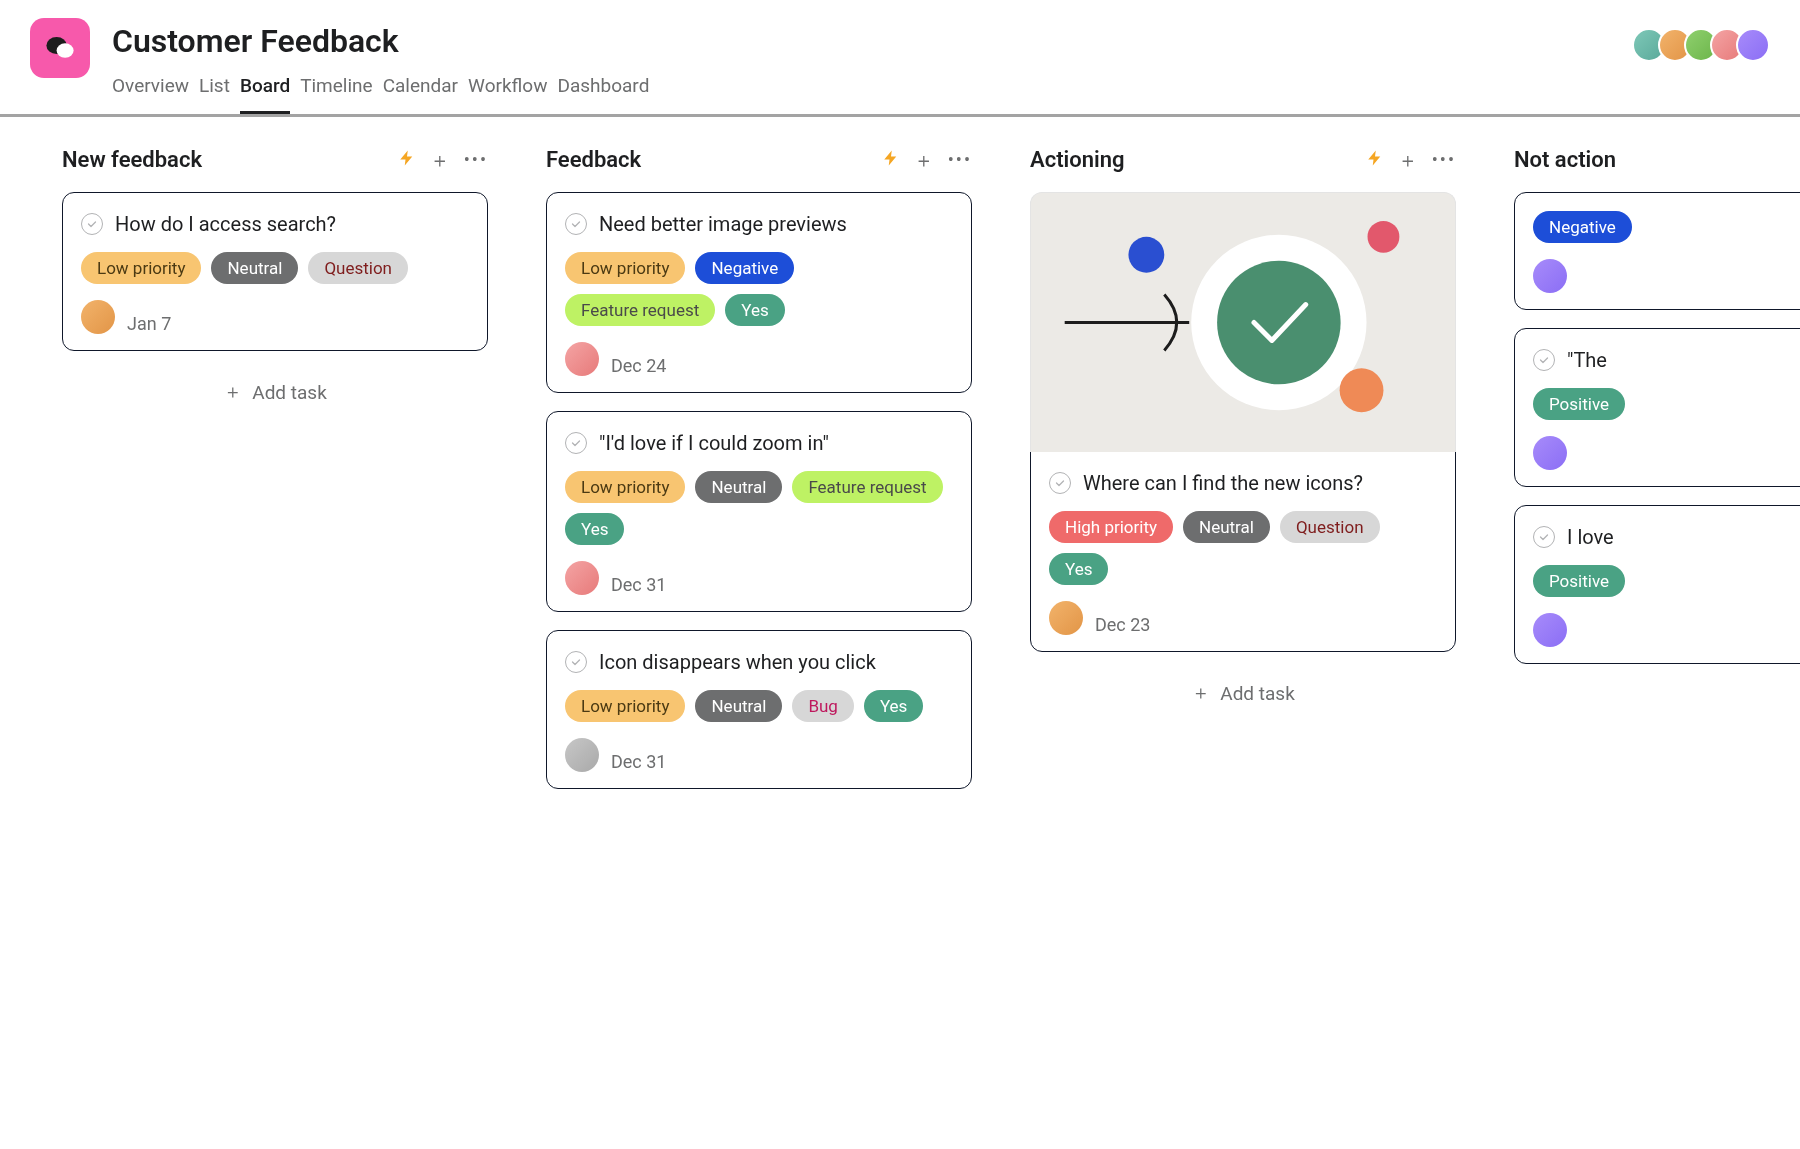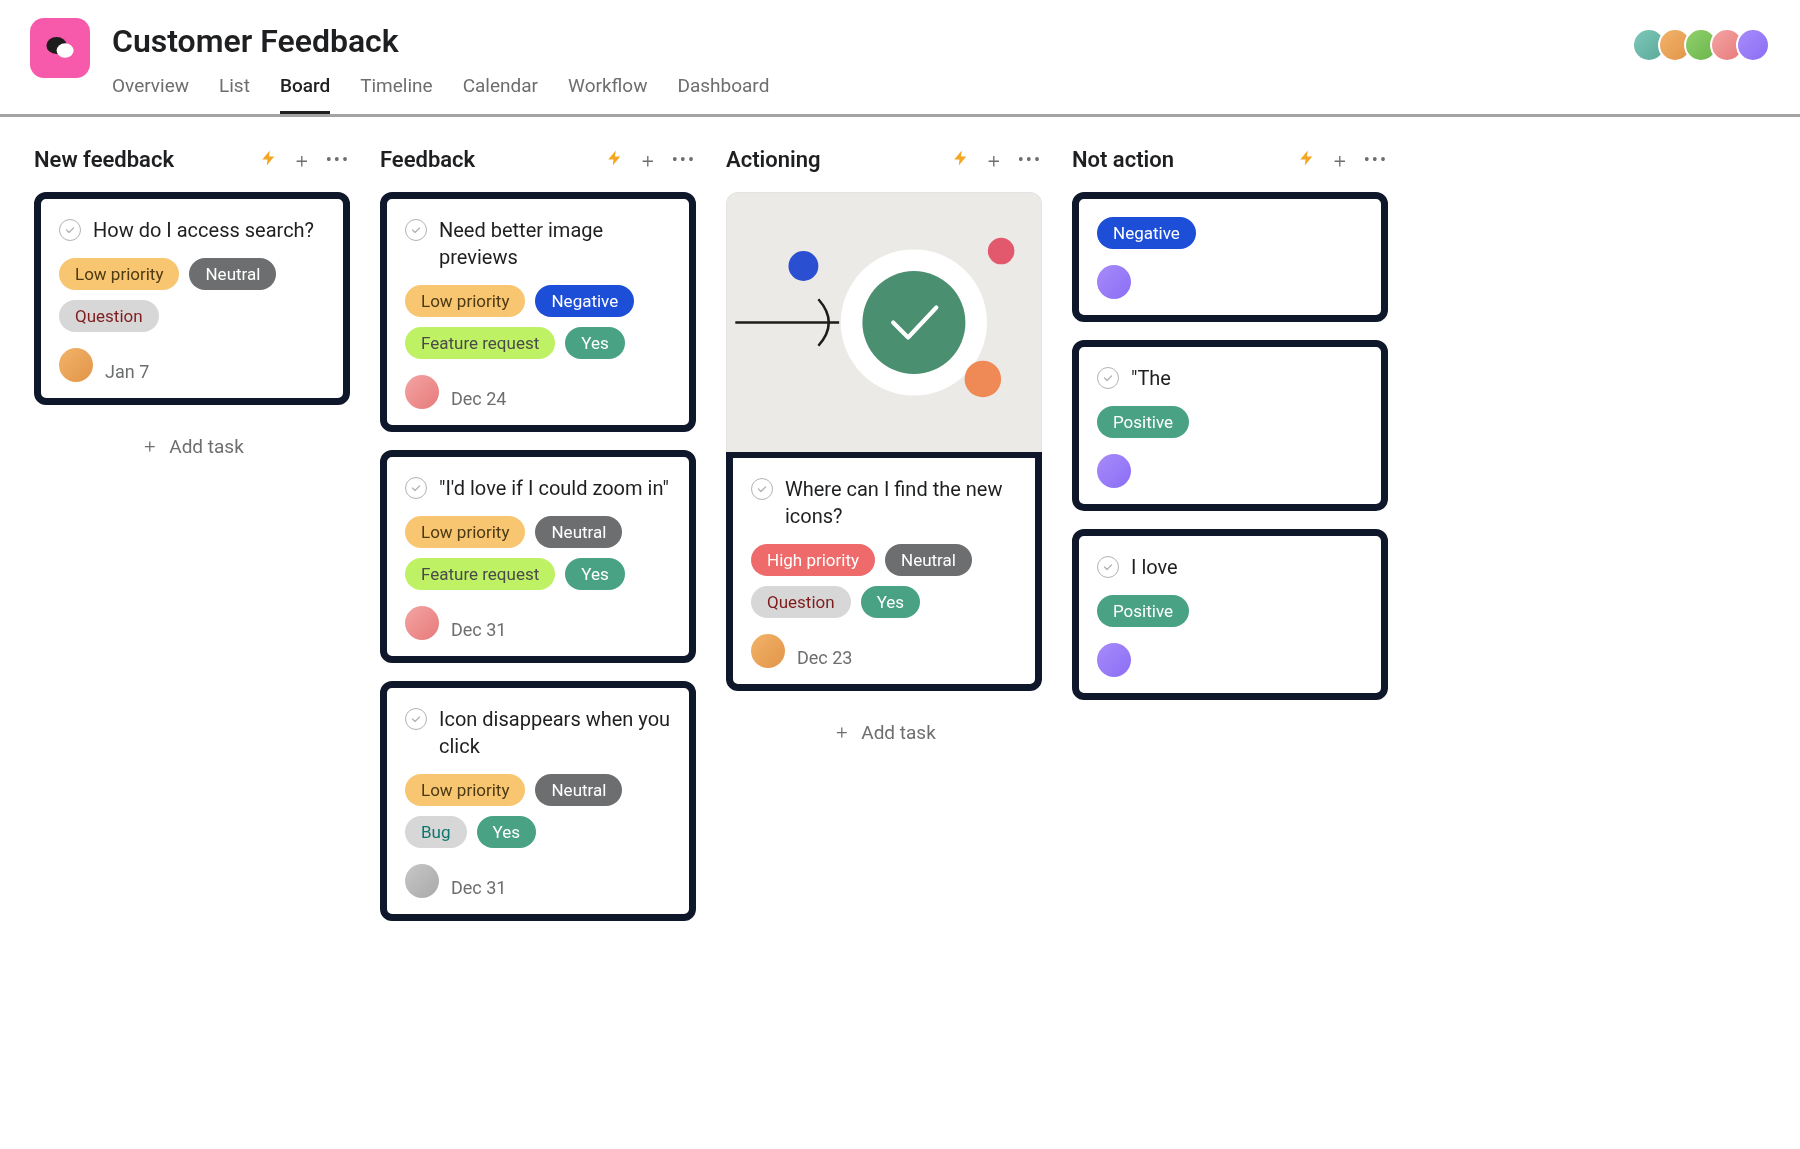--- a/index.html
+++ b/index.html
@@ -28,21 +28,21 @@
     margin-right: 22px;
     flex-shrink: 0;
   }
   .project-icon svg { width: 34px; height: 34px; }
   .header-main { flex: 1; }
   .project-title {
     font-size: 32px;
     font-weight: 600;
     margin: 4px 0 6px 0;
   }
-  .tabs { display: flex; gap: 30px; }
+  .tabs { display: flex; gap: 10px; }
   .tab {
     font-size: 19px;
     color: #6d6e6f;
     padding: 8px 0 14px 0;
     cursor: pointer;
     border-bottom: 3px solid transparent;
   }
   .tab.active {
     color: #1e1f21;
     font-weight: 500;
@@ -67,22 +67,23 @@
     flex-shrink: 0;
   }
   .board {
     display: flex;
     gap: 30px;
     padding: 30px 0 30px 34px;
     overflow-x: auto;
     align-items: flex-start;
   }
   .column {
-    width: 316px;
+    width: 426px;
     flex-shrink: 0;
+    margin-left: 28px;
   }
   .col-head {
     display: flex;
     align-items: center;
     margin-bottom: 20px;
   }
   .col-title {
     font-size: 22px;
     font-weight: 600;
     flex: 1;
@@ -90,21 +91,21 @@
   .col-actions {
     display: flex;
     align-items: center;
     gap: 14px;
     color: #6d6e6f;
   }
   .bolt { color: #f5a623; }
   .plus-btn, .more-btn { cursor: pointer; font-size: 20px; line-height:1; }
   .more-dots { letter-spacing: 2px; font-size:18px; }
   .card {
-    border: 7px solid #0f172a;
+    border: 1px solid #0f172a;
     border-radius: 12px;
     padding: 18px 18px 16px 18px;
     margin-bottom: 18px;
     background: #fff;
   }
   .card-title-row {
     display: flex;
     align-items: flex-start;
     gap: 12px;
     margin-bottom: 14px;
@@ -153,21 +154,21 @@
     position:relative;
     overflow:hidden;
   }
   .card.with-cover{border-radius:0 0 12px 12px;}
   
   .t-low{background:#f8c571;color:#4b3a13;}
   .t-high{background:#ef6a6a;color:#fff;}
   .t-neutral{background:#6d6e6f;color:#fff;}
   .t-question{background:#d7d7d7;color:#7f1d1d;text-align:center;}
   .t-feature{background:#bef264;color:#4a4a4a;}
-  .t-bug{background:#d7d7d7;color:#0f766e;}
+  .t-bug{background:#d7d7d7;color:#be185d;}
   .t-negative{background:#1d4ed8;color:#fff;}
   .t-yes{background:#4aa284;color:#fff;}
   .t-positive{background:#4aa284;color:#fff;}
   
   .av-a{background:linear-gradient(135deg,#7ec8b8,#5aa99a);}
   .av-b{background:linear-gradient(135deg,#f2b36b,#e29547);}
   .av-c{background:linear-gradient(135deg,#8fd06e,#6cb54a);}
   .av-d{background:linear-gradient(135deg,#a78bfa,#8b6ef5);}
   .av-e{background:linear-gradient(135deg,#f4a4a4,#e77a7a);}
   .av-f{background:linear-gradient(135deg,#c7c7c7,#a9a9a9);}

